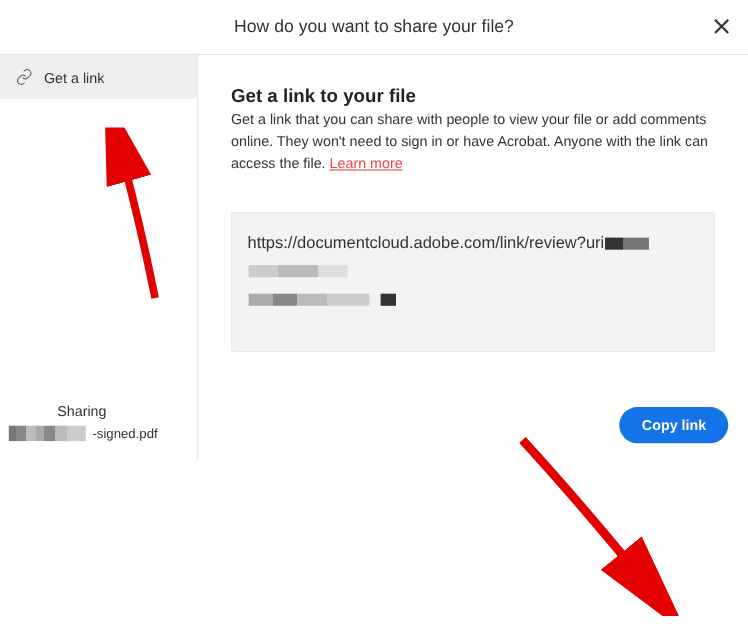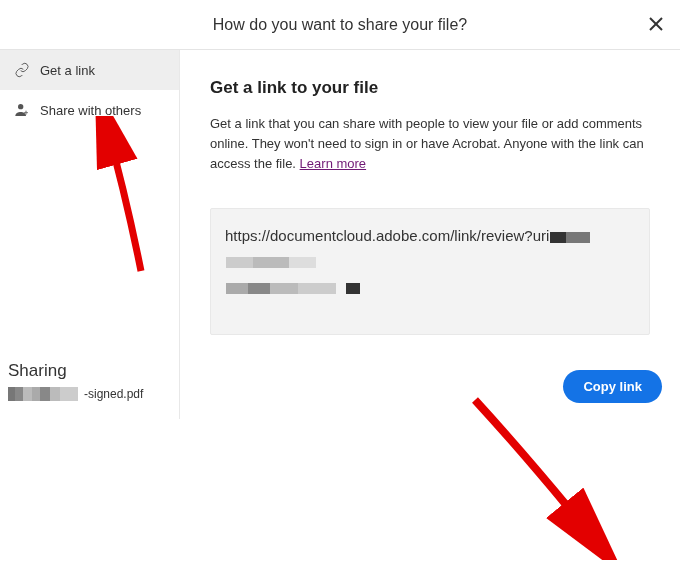--- a/index.html
+++ b/index.html
@@ -13,29 +13,29 @@
   .body { display: flex; height: calc(100% - 50px); }
   .sidebar { width: 180px; border-right: 1px solid #e8e8e8; position: relative; display: flex; flex-direction: column; }
   .side-list { flex: 1; }
   .side-item { display: flex; align-items: center; gap: 10px; padding: 12px 14px; font-size: 13px; color: #333; cursor: pointer; }
   .side-item.active { background: #eeeeee; }
   .side-item .icon { width: 16px; height: 16px; display: flex; align-items: center; justify-content: center; color: #555; }
   .side-item .icon svg { width: 16px; height: 16px; stroke: #555; fill: none; stroke-width: 1.4; }
   .side-item.share .icon svg { fill: #555; stroke: none; }
 
   .sidebar-footer { padding: 10px 8px 18px 8px; font-size: 12px; color: #333; }
-  .sidebar-footer .label { font-size: 17px; margin-bottom: 6px; display: block; }
+  .sidebar-footer .label { font-size: 13px; margin-bottom: 6px; display: block; margin-left: 44px; }
   .sidebar-footer .file-row { display: flex; gap: 6px; font-size: 12px; color: #333; }
   .blur-strip { width: 80px; height: 14px; background: linear-gradient(90deg,#777 0 10%,#888 10% 22%,#bbb 22% 35%,#aaa 35% 46%,#888 46% 60%,#bbb 60% 75%,#ccc 75% 100%); filter: blur(0.6px); }
   .blur-strip.sm { width: 70px; }
 
   .main { flex: 1; padding: 28px 30px 20px 30px; position: relative; }
-  .main-title { font-size: 17px; font-weight: 600; color: #222; margin-bottom: 16px; }
+  .main-title { font-size: 17px; font-weight: 600; color: #222; margin-bottom: 1px; }
   .main-desc { font-size: 13px; line-height: 1.55; color: #333; max-width: 450px; margin-bottom: 34px; }
-  .main-desc a { color: #701a75; text-decoration: underline; cursor: pointer; }
+  .main-desc a { color: #ef4444; text-decoration: underline; cursor: pointer; }
 
   .link-box { background: #f3f3f3; border: 1px solid #e8e8e8; border-radius: 2px; padding: 14px 14px 34px 14px; font-size: 15px; color: #333; word-break: break-all; line-height: 1.7; }
   .link-box .url-start { display: inline; }
   .blur-inline { display: inline-block; vertical-align: middle; height: 11px; margin: 0 1px; }
   .blur-inline.a { width: 40px; background: linear-gradient(90deg,#333 0 40%,#777 40% 100%); filter: blur(0.6px); }
   .blur-inline.b { width: 90px; background: linear-gradient(90deg,#ccc 0 30%,#bbb 30% 70%,#ddd 70% 100%); filter: blur(0.6px); }
   .blur-inline.c { width: 110px; background: linear-gradient(90deg,#aaa 0 20%,#888 20% 40%,#bbb 40% 65%,#ccc 65% 100%); filter: blur(0.7px); }
   .blur-inline.d { width: 14px; background:#333; filter: blur(0.6px); }
 
   .copy-btn { position: absolute; right: 18px; bottom: 16px; background: #1473e6; color: #fff; border: none; border-radius: 18px; padding: 9px 20px; font-size: 13px; font-weight: 600; cursor: pointer; }
@@ -63,31 +63,20 @@
     <div class="sidebar">
       <div class="side-list">
         <div class="side-item active">
           <span class="icon">
             <svg viewBox="0 0 24 24">
                 <path d="M10 13a5 5 0 0 0 7 0l3-3a5 5 0 0 0-7-7l-1.5 1.5"></path>
                 <path d="M14 11a5 5 0 0 0-7 0l-3 3a5 5 0 0 0 7 7l1.5-1.5"></path>
               </svg>
           </span>
           <span>Get a link</span>
-        </div>
-        <div class="side-item share">
-          <span class="icon">
-            <svg viewBox="0 0 24 24">
-                <circle cx="10" cy="7" r="4"></circle>
-                <path d="M2 21c0-4 4-6 8-6s8 2 8 6"></path>
-                <circle cx="18" cy="16" r="1.2"></circle>
-                <path d="M18 13v2M18 17v2M15 16h2M19 16h2" stroke="#555" stroke-width="1.2"></path>
-              </svg>
-          </span>
-          <span>Share with others</span>
         </div>
       </div>
 
       <div class="sidebar-footer">
         <span class="label">Sharing</span>
         <div class="file-row">
           <span class="blur-strip sm"></span>
           <span>-signed.pdf</span>
         </div>
       </div>

